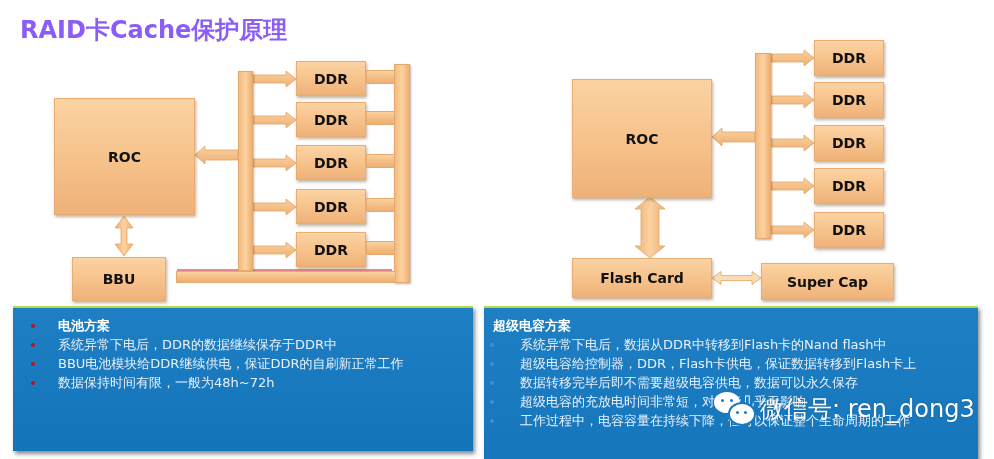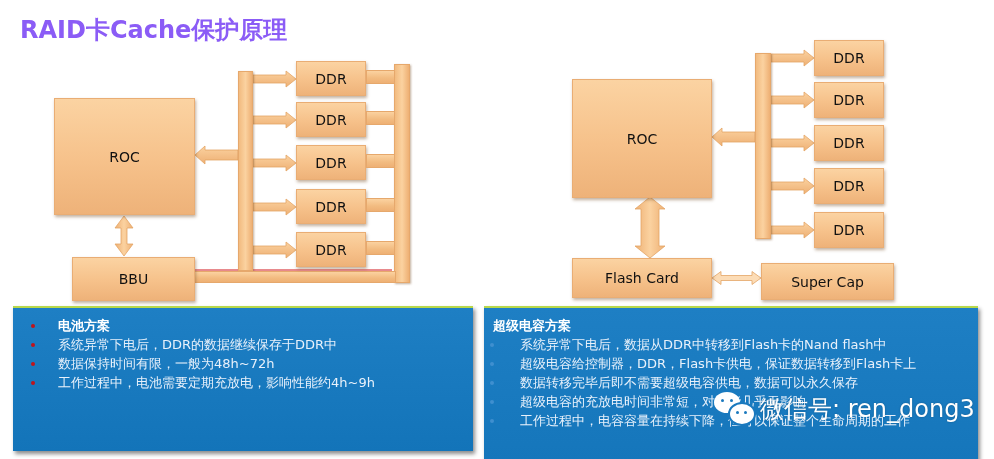--- a/index.html
+++ b/index.html
@@ -1,20 +1,20 @@
 <!DOCTYPE html>
 <html><head>
 <meta charset="utf-8">
 <style>
   html,body{margin:0;padding:0;background:#fff;}
   body{width:994px;height:459px;position:relative;overflow:hidden;font-family:"DejaVu Sans","Liberation Sans",sans-serif;}
   .title{position:absolute;left:20px;top:14px;font-size:24px;font-weight:bold;color:#8b5cf6;letter-spacing:0px;}
   .box{position:absolute;background:linear-gradient(180deg,#fbd3a2 0%,#f6c18a 55%,#eeb279 100%);
        box-shadow:1px 2px 3px rgba(120,80,40,.45);border:1px solid #e9ad74;
-       display:flex;align-items:center;justify-content:center;font-weight:normal;font-size:14px;color:#111;box-sizing:border-box;}
+       display:flex;align-items:center;justify-content:center;font-weight:bold;font-size:14px;color:#111;box-sizing:border-box;}
   .bar{position:absolute;background:linear-gradient(90deg,#f2bb80,#fbd2a0 50%,#eeb074);box-shadow:1px 1px 2px rgba(120,80,40,.45);border:1px solid #e6a86c;box-sizing:border-box;}
   .hbar{position:absolute;background:linear-gradient(180deg,#fbd2a0,#f2bb80 60%,#eeb074);border:1px solid #e6a86c;box-sizing:border-box;}
   svg.arrows{position:absolute;left:0;top:0;width:994px;height:459px;pointer-events:none;}
   .panel{position:absolute;background:linear-gradient(180deg,#1e7fc4 0%,#1374b9 100%);
          border-top:2px solid #b8d84a;box-shadow:2px 3px 4px rgba(0,0,0,.45);box-sizing:border-box;color:#fff;}
   .panel ul{list-style:none;margin:4px;padding:0;}
   .panel li{position:relative;font-size:13px;line-height:19px;color:#e8f1fb;}
   .panel li.head{font-weight:bold;color:#fff;}
   .bul{position:absolute;width:4px;height:4px;border-radius:50%;}
   .watermark{position:absolute;left:714px;top:392px;display:flex;align-items:center;color:#fff;font-size:24px;text-shadow:0 0 2px rgba(0,0,0,.25);}
@@ -62,21 +62,21 @@
 
   <line x1="177" y1="270" x2="392" y2="270" stroke="#d0141b" stroke-width="1"></line>
 </svg>
 
 <div class="box" style="left:54px;top:98px;width:141px;height:117px;">
   <span>ROC</span>
 </div>
 <div class="bar" style="left:238px;top:71px;width:15px;height:200px;"></div>
 <div class="bar" style="left:394px;top:64px;width:16px;height:219px;"></div>
 <div class="hbar" style="left:176px;top:271px;width:220px;height:12px;"></div>
-<div class="box" style="left:72px;top:257px;width:123px;height:44px;">
+<div class="box" style="left:72px;top:257px;width:94px;height:44px;">
   <span>BBU</span>
 </div>
 <div id="left-ddrs">
     <div class="box" style="left: 296px; top: 61px; width: 70px; height: 35px;">
       <span>DDR</span>
     </div>
     <div class="hbar" style="left: 366px; top: 70px; width: 29px; height: 14px;"></div>
     <div class="box" style="left: 296px; top: 102px; width: 70px; height: 35px;">
       <span>DDR</span>
     </div>
@@ -120,22 +120,22 @@
   <span>Flash Card</span>
 </div>
 <div class="box" style="left:761px;top:263px;width:133px;height:37px;">
   <span>Super Cap</span>
 </div>
 
 <div class="panel" style="left:13px;top:306px;width:460px;height:145px;padding:4px 0 0 0;">
   <ul id="left-list">
       <li class="head" style="padding-left: 41px; padding-right: 30px;"><span class="bul" style="left: 14px; top: 8px; background: rgb(192, 20, 27);"></span><span>电池方案</span></li>
       <li style="padding-left: 41px; padding-right: 30px;"><span class="bul" style="left: 14px; top: 8px; background: rgb(192, 20, 27);"></span><span>系统异常下电后，DDR的数据继续保存于DDR中</span></li>
+      <li style="padding-left: 41px; padding-right: 30px;"><span class="bul" style="left: 14px; top: 8px; background: rgb(192, 20, 27);"></span><span>BBU电池模块给DDR继续供电，保证DDR的自刷新正常工作</span></li>
       <li style="padding-left: 41px; padding-right: 30px;"><span class="bul" style="left: 14px; top: 8px; background: rgb(192, 20, 27);"></span><span>数据保持时间有限，一般为48h~72h</span></li>
-      <li style="padding-left: 41px; padding-right: 30px;"><span class="bul" style="left: 14px; top: 8px; background: rgb(192, 20, 27);"></span><span>工作过程中，电池需要定期充放电，影响性能约4h~9h</span></li>
     </ul>
 </div>
 
 <div class="panel" style="left:484px;top:306px;width:494px;height:188px;padding:4px 0 0 0;">
   <ul id="right-list">
       <li class="head" style="padding-left: 5px; padding-right: 30px;"><span>超级电容方案</span></li>
       <li style="padding-left: 32px; padding-right: 30px;"><span class="bul" style="left: 2px; top: 8px; background: rgb(63, 143, 207);"></span><span>系统异常下电后，数据从DDR中转移到Flash卡的Nand flash中</span></li>
       <li style="padding-left: 32px; padding-right: 30px;"><span class="bul" style="left: 2px; top: 8px; background: rgb(63, 143, 207);"></span><span>超级电容给控制器，DDR，Flash卡供电，保证数据转移到Flash卡上</span></li>
       <li style="padding-left: 32px; padding-right: 30px;"><span class="bul" style="left: 2px; top: 8px; background: rgb(63, 143, 207);"></span><span>数据转移完毕后即不需要超级电容供电，数据可以永久保存</span></li>
       <li style="padding-left: 32px; padding-right: 30px;"><span class="bul" style="left: 2px; top: 8px; background: rgb(63, 143, 207);"></span><span>超级电容的充放电时间非常短，对性能几乎无影响</span></li>

